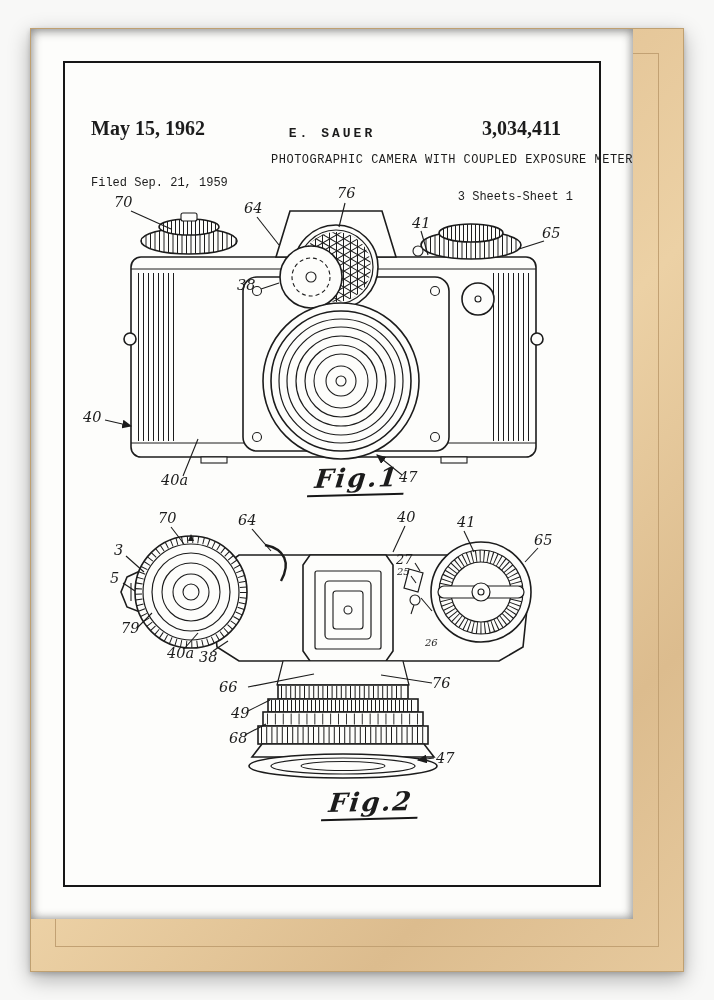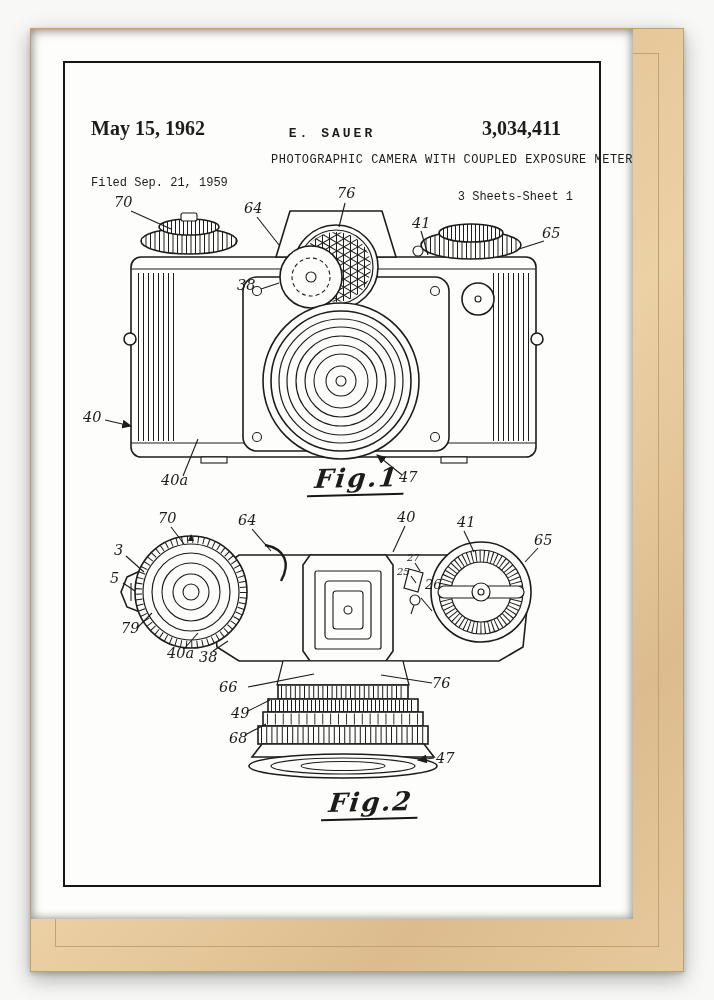--- a/index.html
+++ b/index.html
@@ -232,23 +232,23 @@
       <span class="ref" style="left:368px;top:440px">47</span>
       <div class="caption" style="left:278px;top:434px">Fig.1</div>
 
       <span class="ref" style="left:83px;top:513px">3</span>
       <span class="ref" style="left:127px;top:481px">70</span>
       <span class="ref" style="left:207px;top:483px">64</span>
       <span class="ref" style="left:366px;top:480px">40</span>
       <span class="ref" style="left:426px;top:485px">41</span>
       <span class="ref" style="left:503px;top:503px">65</span>
       <span class="ref" style="left:79px;top:541px">5</span>
-      <span class="ref" style="left:376px;top:523px;font-size:10px">27</span>
+      <span class="ref" style="left:365px;top:523px;font-size:13px">27</span>
       <span class="ref" style="left:366px;top:537px;font-size:10px">25</span>
-      <span class="ref" style="left:394px;top:548px;font-size:13px">26</span>
+      <span class="ref" style="left:394px;top:608px;font-size:10px">26</span>
       <span class="ref" style="left:90px;top:591px">79</span>
       <span class="ref" style="left:136px;top:616px">40a</span>
       <span class="ref" style="left:168px;top:620px">38</span>
       <span class="ref" style="left:188px;top:650px">66</span>
       <span class="ref" style="left:401px;top:646px">76</span>
       <span class="ref" style="left:200px;top:676px">49</span>
       <span class="ref" style="left:198px;top:701px">68</span>
       <span class="ref" style="left:405px;top:721px">47</span>
       <div class="caption" style="left:292px;top:758px">Fig.2</div>
 

